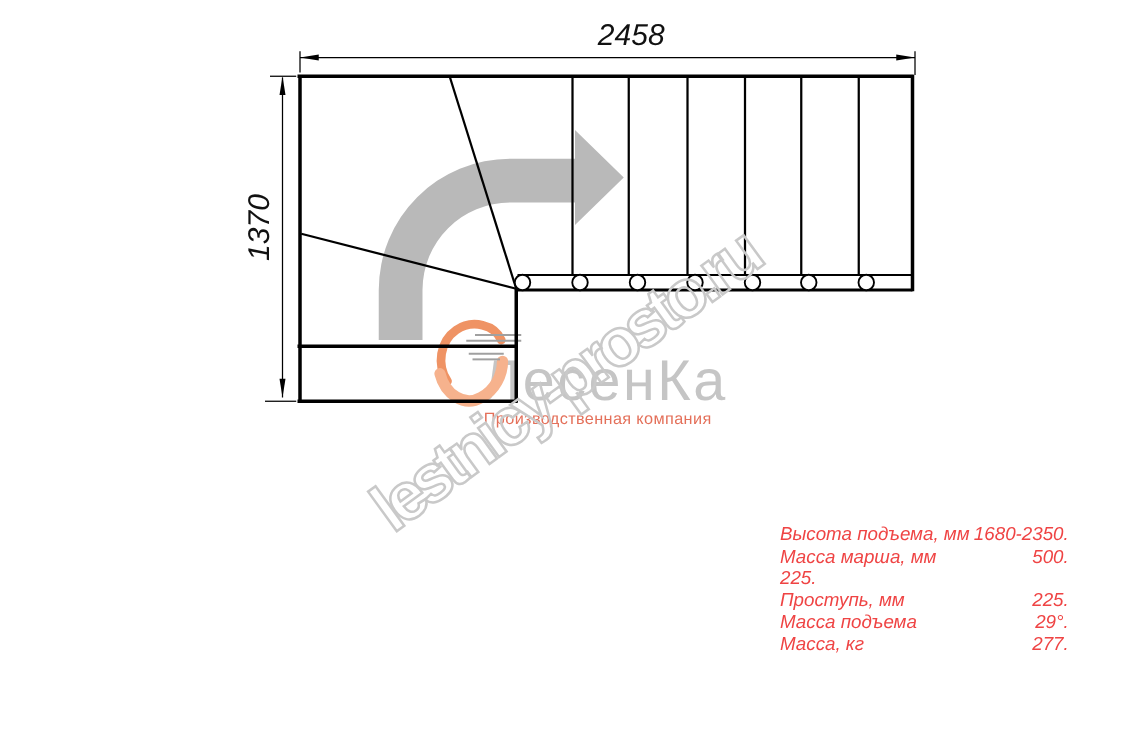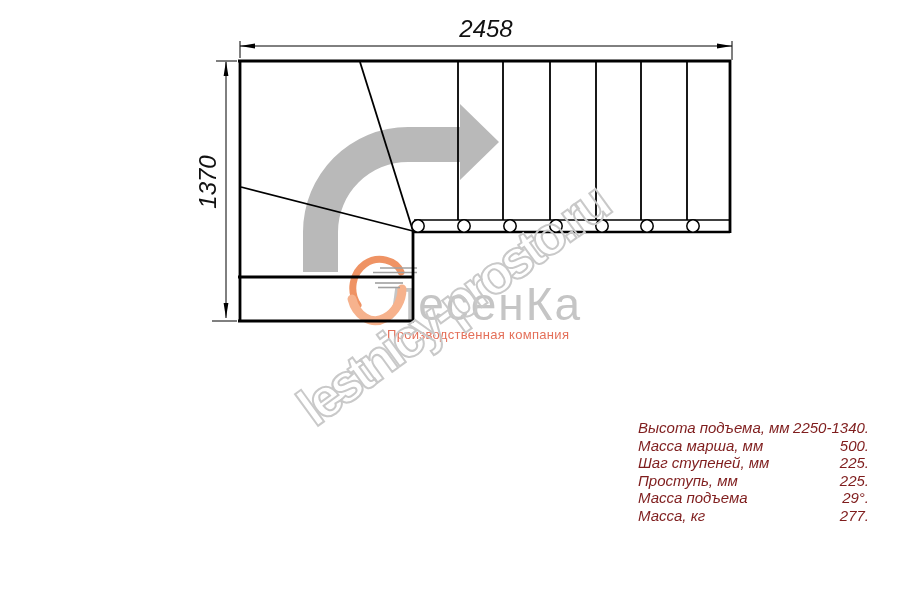--- a/index.html
+++ b/index.html
@@ -1,33 +1,33 @@
 <!DOCTYPE html>
 <html><head>
 <meta charset="utf-8">
 <style>
   html,body{margin:0;padding:0;background:#ffffff;}
   #page{position:relative;width:900px;height:600px;background:#ffffff;overflow:hidden;
         font-family:"Liberation Sans",sans-serif;}
   #plan-svg{position:absolute;left:0;top:0;z-index:2;}
   .dim-label{position:absolute;z-index:4;font-style:italic;font-size:24px;color:#111;
              text-align:center;line-height:30px;}
-  #dim-width{left:426px;top:14px;width:120px;}
+  #dim-width{left:445px;top:14px;width:120px;}
   #dim-height{left:148px;top:167px;width:120px;height:30px;transform:rotate(-90deg);}
   #logo-brand{position:absolute;z-index:1;left:386px;top:277px;font-size:46px;
               letter-spacing:2px;color:#c5c5c5;white-space:nowrap;}
   #logo-subtitle{position:absolute;z-index:1;left:387px;top:327px;font-size:13px;
                  letter-spacing:0.3px;color:#e4705a;white-space:nowrap;}
   #watermark{position:absolute;z-index:3;left:192px;top:269px;width:520px;height:72px;
              transform:rotate(-36deg);transform-origin:center;
              font-size:54px;font-weight:bold;letter-spacing:-5px;text-align:center;
              line-height:72px;white-space:nowrap;
              color:transparent;-webkit-text-stroke:2px #c9c9c9;}
-  #specs{position:absolute;z-index:4;left:638px;top:419px;width:231px;
-         font-style:italic;font-size:15px;line-height:17.6px;color:#7f1d1d;}
+  #specs{position:absolute;z-index:4;left:624px;top:419px;width:231px;
+         font-style:italic;font-size:15px;line-height:17.6px;color:#ef4444;}
   .spec-row{display:flex;justify-content:space-between;}
   .spec-label{white-space:nowrap;}
   .spec-value{white-space:nowrap;text-align:right;}
 </style>
 </head>
 <body>
 
 <div id="page">
 
   <div id="logo-brand" style="color: rgb(197, 197, 197);">ЛесенКа</div>
@@ -78,28 +78,27 @@
     </svg>
 
   <div id="watermark" style="-webkit-text-stroke: 2px rgb(201, 201, 201);">lestnicy-prosto.ru</div>
 
   <div id="dim-width" class="dim-label">2458</div>
   <div id="dim-height" class="dim-label">1370</div>
 
   <div id="specs">
     <div class="spec-row">
       <span class="spec-label">Высота подъема, мм</span>
-      <span class="spec-value">2250-1340.</span>
+      <span class="spec-value">1680-2350.</span>
     </div>
     <div class="spec-row">
       <span class="spec-label">Масса марша, мм</span>
       <span class="spec-value">500.</span>
     </div>
     <div class="spec-row">
-      <span class="spec-label">Шаг ступеней, мм</span>
       <span class="spec-value">225.</span>
     </div>
     <div class="spec-row">
       <span class="spec-label">Проступь, мм</span>
       <span class="spec-value">225.</span>
     </div>
     <div class="spec-row">
       <span class="spec-label">Масса подъема</span>
       <span class="spec-value">29°.</span>
     </div>

